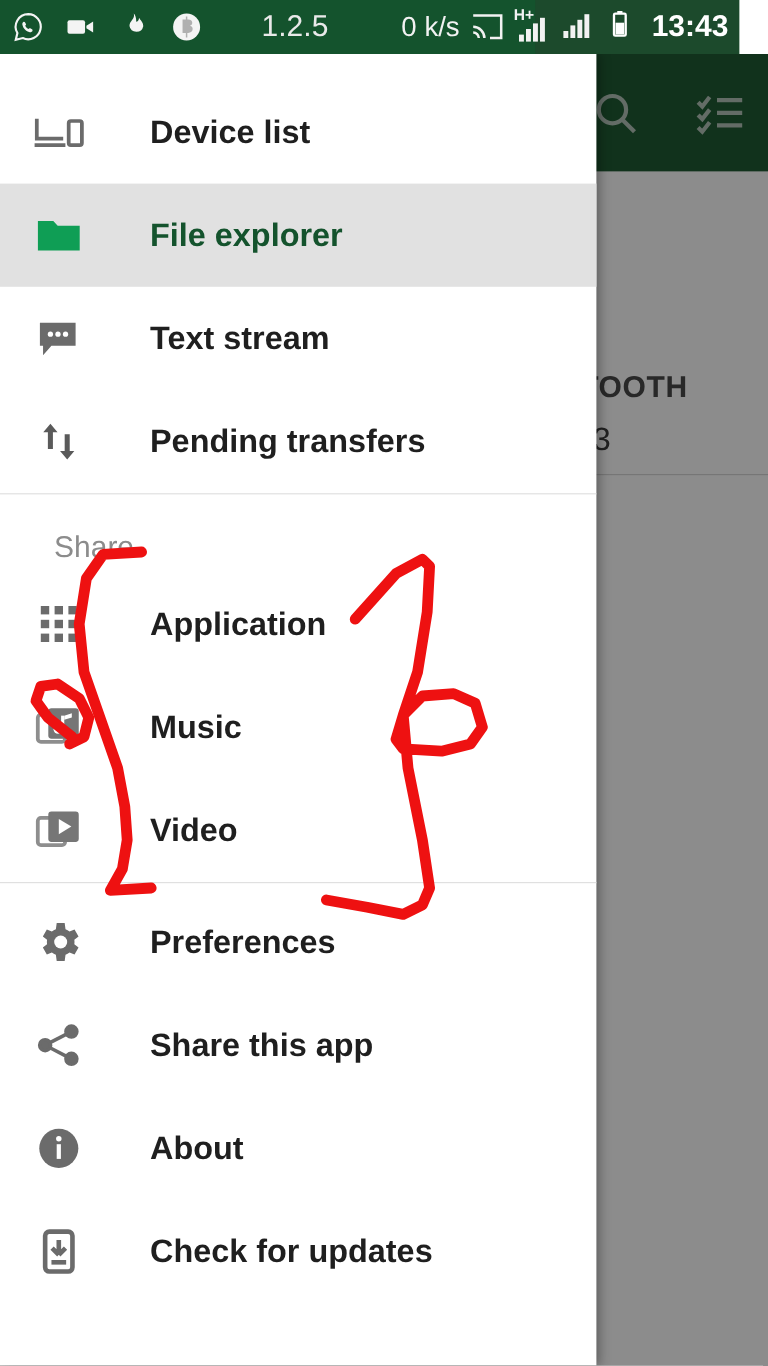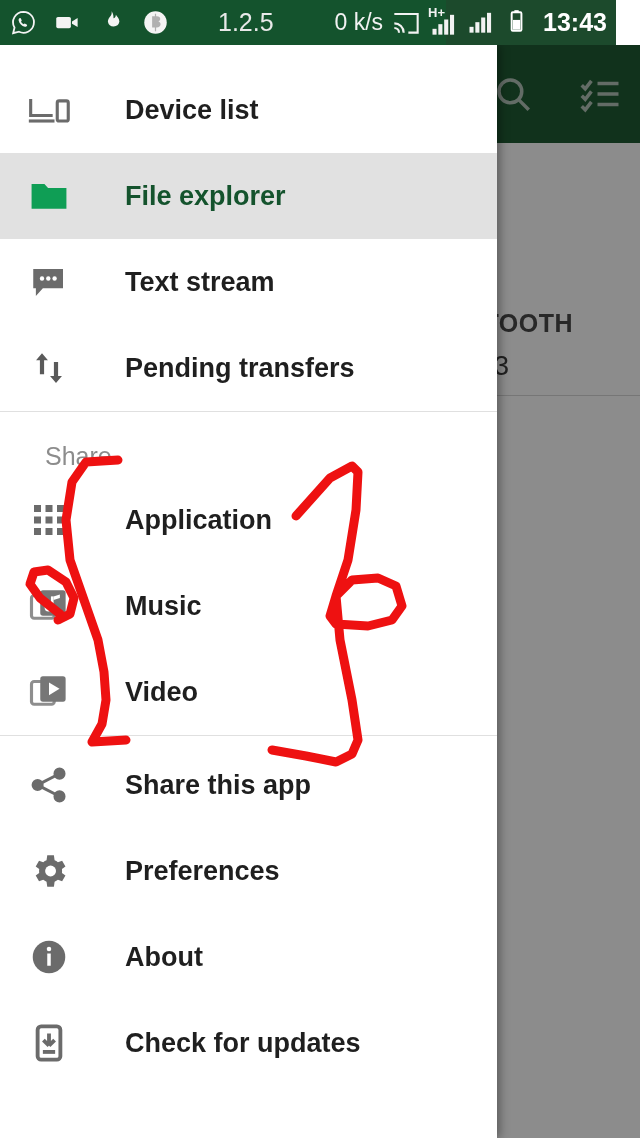--- a/index.html
+++ b/index.html
@@ -318,39 +318,39 @@
         <span class="nav-label">Video</span>
       </div>
     </div>
 
     <div class="divider"></div>
 
     <div class="sec-3">
 
       <div class="nav-item">
         <span class="nav-ico">
+          <svg viewBox="0 0 24 24" width="42" height="42" fill="#6b6b6b">
+            <path d="M19.4 13.1a7.8 7.8 0 0 0 0-2.2l2-1.5-1.9-3.3-2.4.9a7.6 7.6 0 0 0-1.9-1.1L14.8 3h-3.8l-.4 2.9a7.6 7.6 0 0 0-1.9 1.1l-2.4-.9L4.4 9.4l2 1.5a7.8 7.8 0 0 0 0 2.2l-2 1.5 1.9 3.3 2.4-.9c.6.5 1.2.8 1.9 1.1l.4 2.9h3.8l.4-2.9c.7-.3 1.3-.6 1.9-1.1l2.4.9 1.9-3.3z"></path>
+            <circle cx="12.9" cy="12" r="3.1" fill="#ffffff"></circle>
+          </svg>
+        </span>
+        <span class="nav-label">Preferences</span>
+      </div>
+
+      <div class="nav-item">
+        <span class="nav-ico">
           <svg viewBox="0 0 24 24" width="42" height="42" fill="#6b6b6b" stroke="#6b6b6b" stroke-width="1.7">
             <circle cx="18" cy="5.5" r="2.6"></circle>
             <circle cx="5.5" cy="12" r="2.6"></circle>
             <circle cx="18" cy="18.5" r="2.6"></circle>
             <line x1="7.8" y1="10.8" x2="15.7" y2="6.7"></line>
             <line x1="7.8" y1="13.2" x2="15.7" y2="17.3"></line>
           </svg>
         </span>
         <span class="nav-label">Share this app</span>
-      </div>
-
-      <div class="nav-item">
-        <span class="nav-ico">
-          <svg viewBox="0 0 24 24" width="42" height="42" fill="#6b6b6b">
-            <path d="M19.4 13.1a7.8 7.8 0 0 0 0-2.2l2-1.5-1.9-3.3-2.4.9a7.6 7.6 0 0 0-1.9-1.1L14.8 3h-3.8l-.4 2.9a7.6 7.6 0 0 0-1.9 1.1l-2.4-.9L4.4 9.4l2 1.5a7.8 7.8 0 0 0 0 2.2l-2 1.5 1.9 3.3 2.4-.9c.6.5 1.2.8 1.9 1.1l.4 2.9h3.8l.4-2.9c.7-.3 1.3-.6 1.9-1.1l2.4.9 1.9-3.3z"></path>
-            <circle cx="12.9" cy="12" r="3.1" fill="#ffffff"></circle>
-          </svg>
-        </span>
-        <span class="nav-label">Preferences</span>
       </div>
 
       <div class="nav-item">
         <span class="nav-ico">
           <svg viewBox="0 0 24 24" width="42" height="42">
             <circle cx="12" cy="12" r="9.3" fill="#6b6b6b"></circle>
             <circle cx="12" cy="7.4" r="1.3" fill="#ffffff"></circle>
             <rect x="11" y="10" width="2" height="7" fill="#ffffff"></rect>
           </svg>
         </span>

